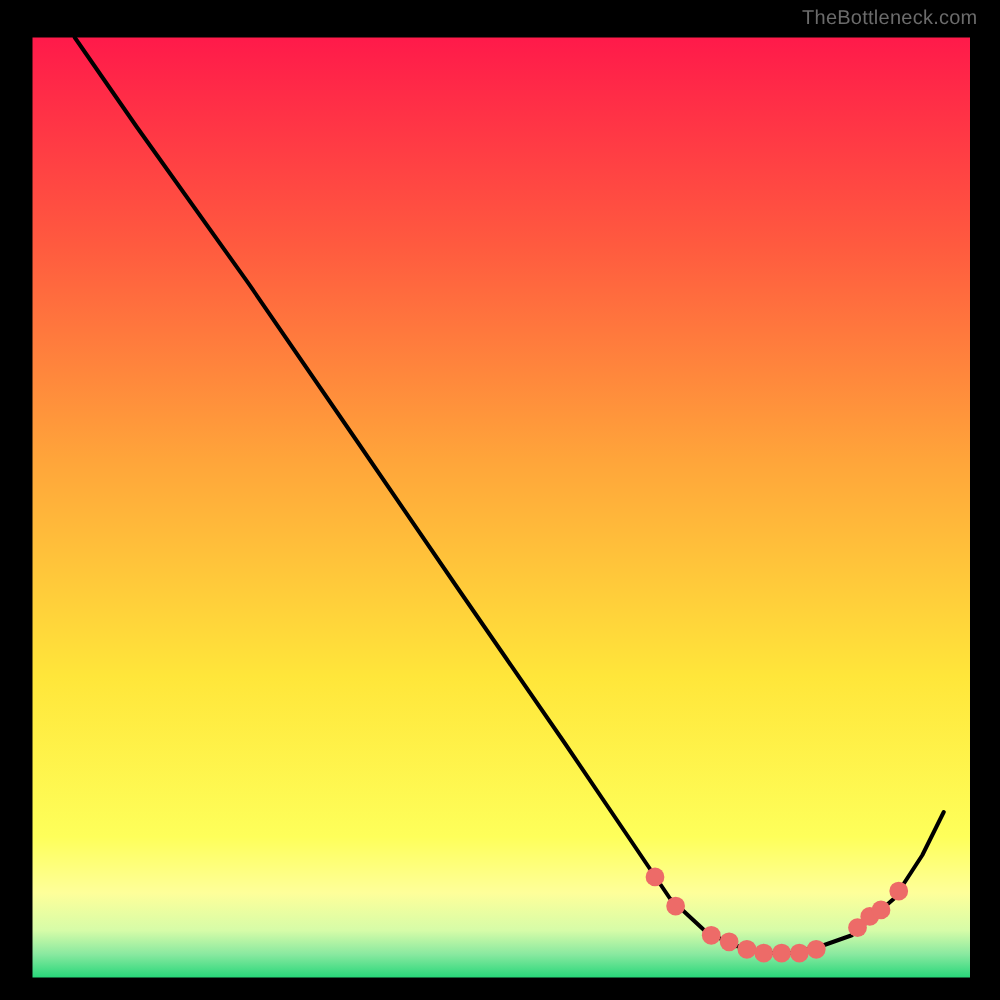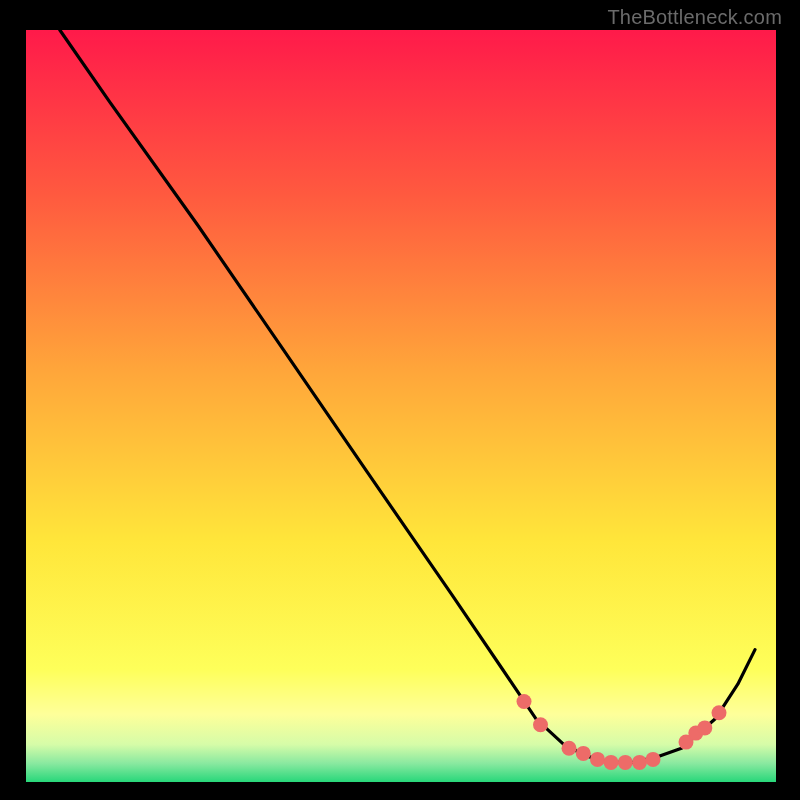--- a/index.html
+++ b/index.html
@@ -19,21 +19,21 @@
     height: 800px;
   }
   svg {
     display: block;
   }
   .watermark {
     position: absolute;
     top: 6px;
     right: 18px;
     color: #6b6b6b;
-    font-size: 20px;
+    font-size: 16px;
     font-weight: 500;
     letter-spacing: 0.2px;
   }
 </style>
 </head>
 <body>
 
 <div class="chart-wrap">
   <svg width="800" height="800" viewBox="0 0 800 800">
     <defs>

